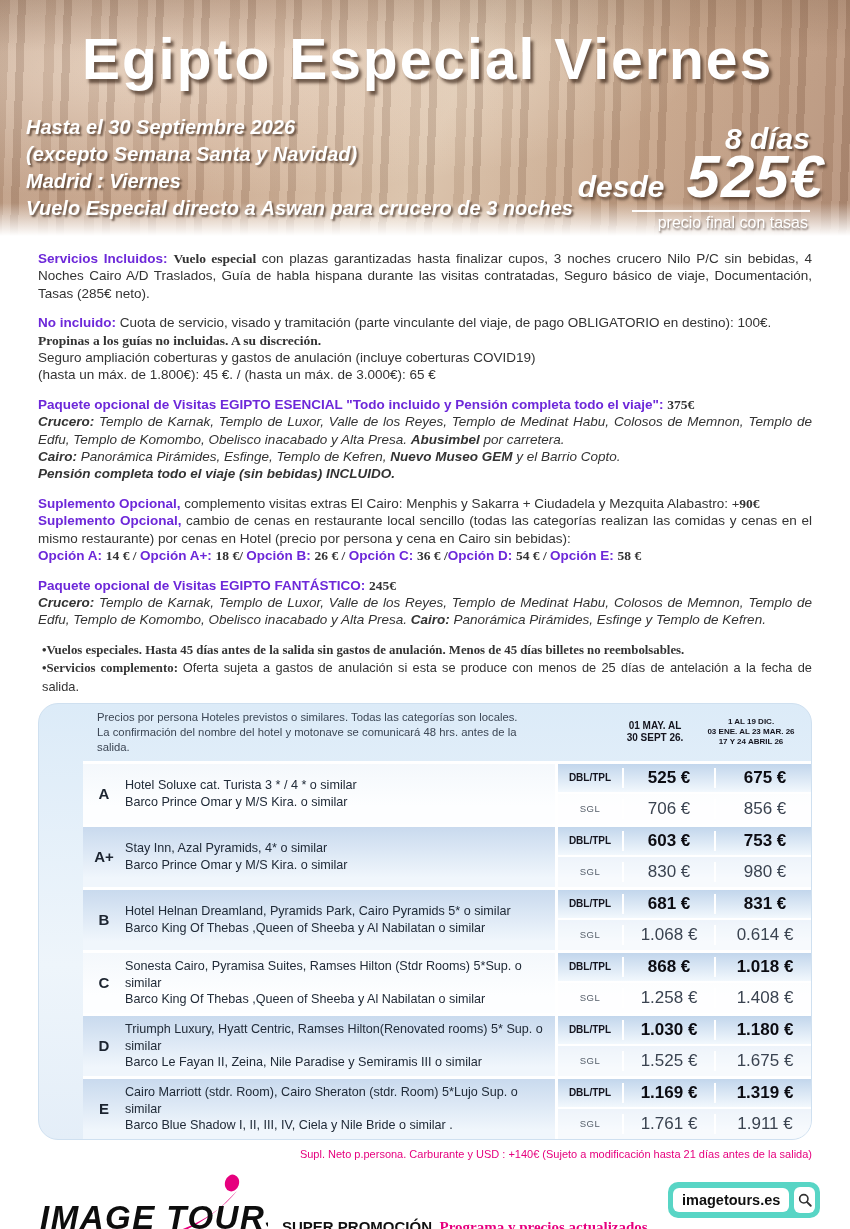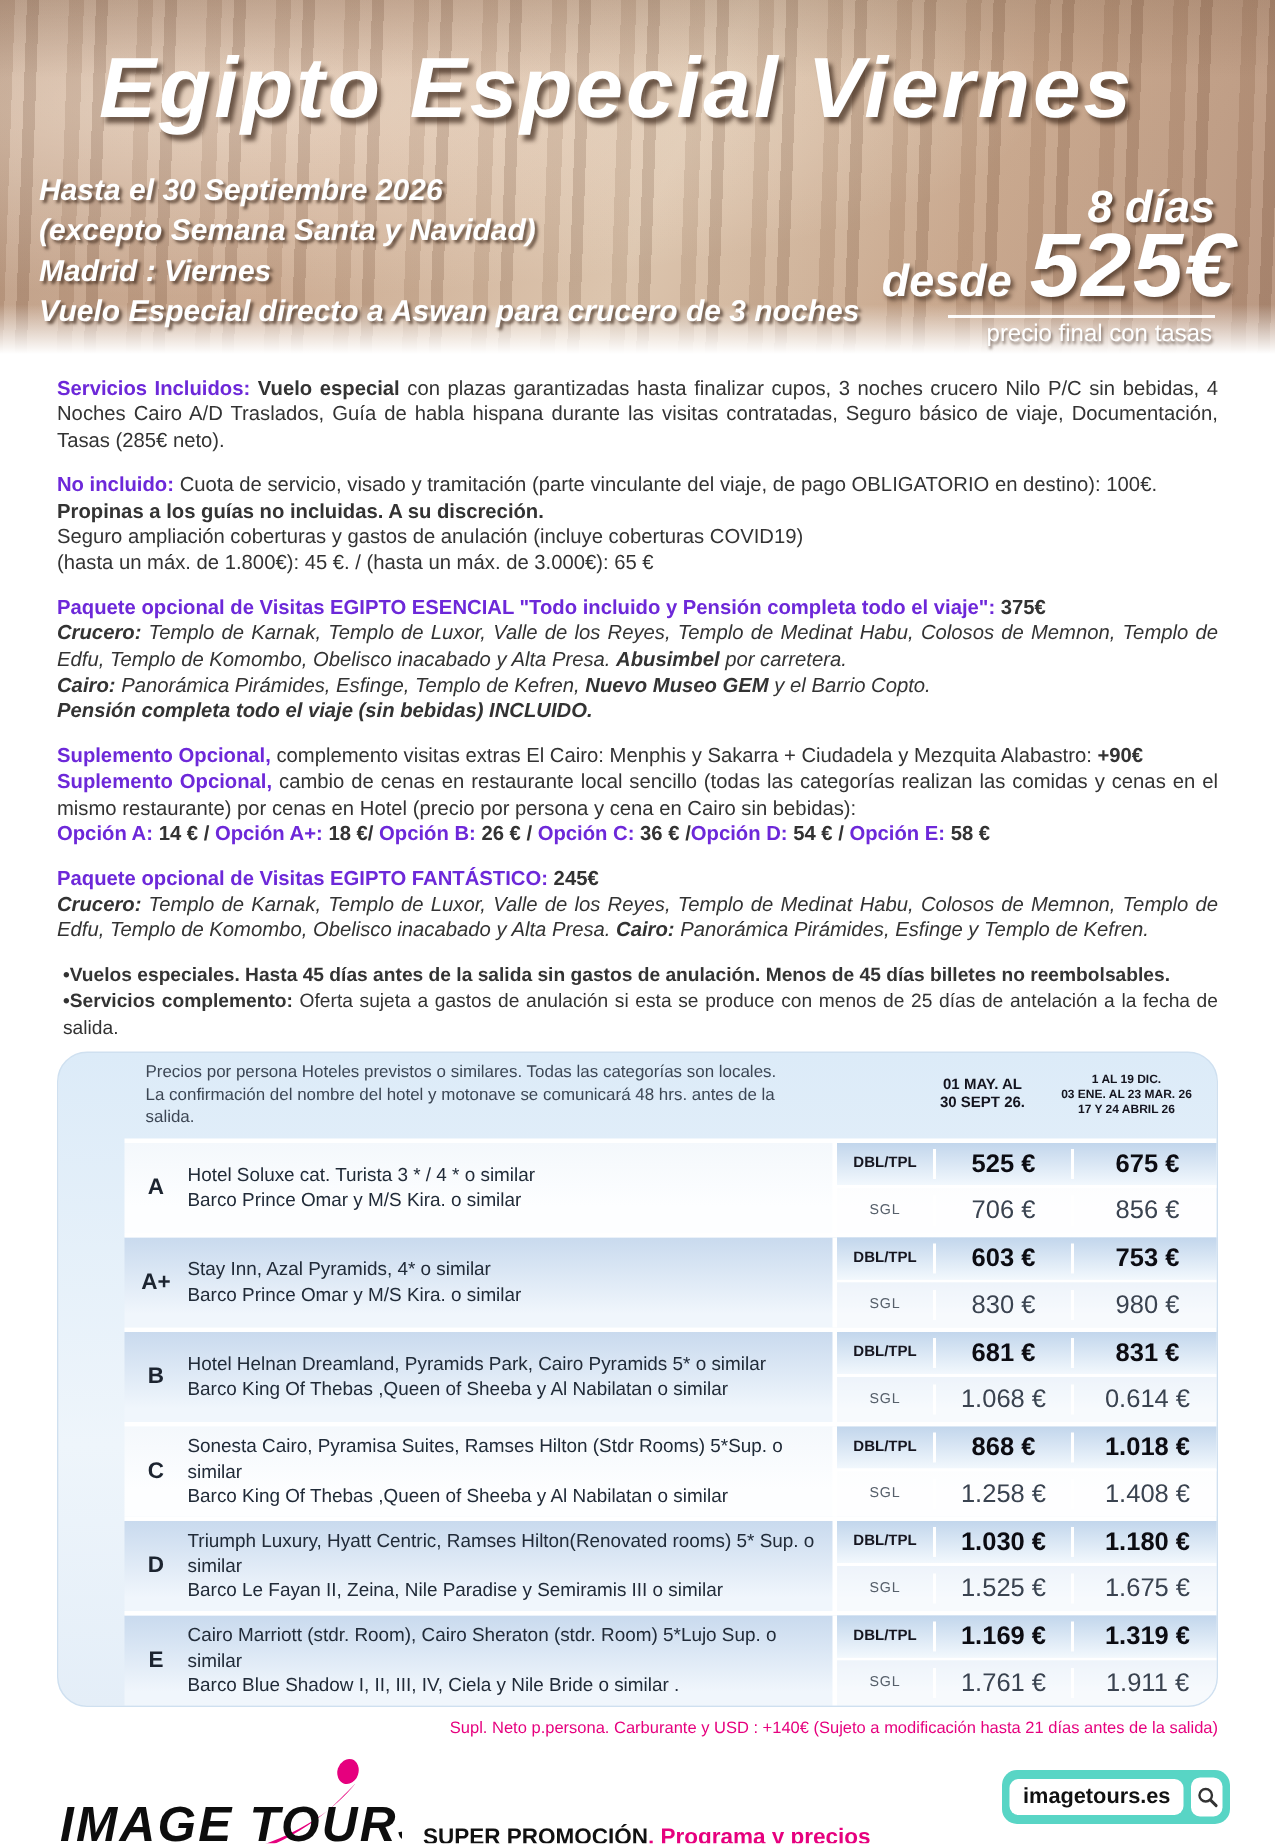--- a/index.html
+++ b/index.html
@@ -12,43 +12,43 @@
       linear-gradient(to bottom, rgba(255,255,255,0) 86%, #ffffff 100%),
       repeating-linear-gradient(92deg,
         rgba(104,70,48,0.12) 0 10px, rgba(255,250,244,0.07) 10px 18px,
         rgba(84,52,34,0.16) 18px 26px, rgba(255,250,244,0.05) 26px 46px),
       radial-gradient(ellipse at 18% 28%, rgba(255,242,228,0.55), rgba(255,255,255,0) 55%),
       linear-gradient(115deg, #bb9a82 0%, #caa88e 28%, #dac2aa 52%, #c6a489 75%, #b5917a 100%);
   }
   .hero::after { content:""; position:absolute; inset:0;
     background:linear-gradient(to bottom, rgba(90,58,38,0.18), rgba(90,58,38,0) 22%);
   }
-  .hero-title { position:absolute; left:66px; top:26px; z-index:2;
-    font-size:57px; font-weight:bold; font-style:italic; letter-spacing:2px;
+  .hero-title { position:absolute; left:82px; top:26px; z-index:2;
+    font-size:57px; font-weight:bold; letter-spacing:2px;
     color:#ffffff; text-shadow:3px 4px 3px rgba(52,32,20,0.65); white-space:nowrap; }
   .hero-sub { position:absolute; left:26px; top:114px; z-index:2; color:#fff;
     font-style:italic; font-weight:bold; font-size:20px; line-height:27px;
     text-shadow:2px 2px 2px rgba(52,32,20,0.65); }
   .hero-days { position:absolute; right:40px; top:122px; z-index:2; color:#fff;
     font-style:italic; font-weight:bold; font-size:30px; text-shadow:2px 2px 2px rgba(52,32,20,0.65); }
   .hero-price { position:absolute; right:26px; top:142px; z-index:2; color:#fff;
-    display:flex; align-items:baseline; gap:12px; text-shadow:2px 3px 3px rgba(52,32,20,0.65);justify-content:center; }
+    display:flex; align-items:baseline; gap:22px; text-shadow:2px 3px 3px rgba(52,32,20,0.65);justify-content:center; }
   .hero-price .desde { font-style:italic; font-weight:bold; font-size:30px; }
   .hero-price .amount { font-style:italic; font-weight:bold; font-size:60px; letter-spacing:1px; }
   .hero-rule { position:absolute; right:40px; top:210px; z-index:2; width:178px; height:2px; background:#fff; opacity:.95; }
   .hero-note { position:absolute; right:42px; top:214px; z-index:2; color:#fff; font-size:16px;
     text-shadow:1px 2px 2px rgba(52,32,20,0.6); }
 
   
   .content { padding:14px 38px 0 38px; }
   .para { font-size:13.5px; line-height:17.4px; color:#333; text-align:justify; margin-bottom:12px; }
   .para.bullets { font-size:12.8px; margin-bottom:8px; padding-left:4px; }
   .mag { color:#6d28d9; font-weight:bold; }
   .mg  { color:#e6007e; }
-  .b   { font-weight:bold; }
+  .b   { font-weight:bold;font-family:Liberation Serif, serif; }
   .i   { font-style:italic; }
   .bi  { font-weight:bold; font-style:italic; }
   .u   { text-decoration:underline; }
   .dk  { color:#111; font-weight:bold; }
 
   
   .price-table { margin:4px 38px 0 38px; border-radius:20px; overflow:hidden;
     background:linear-gradient(180deg,#dcebf8 0%, #eef5fb 60%, #e4eef8 100%);
     border:1px solid #cfe0f0;padding-left:44px; }
   .pt-head { display:grid; grid-template-columns:1fr 64px 92px 100px; align-items:center;

